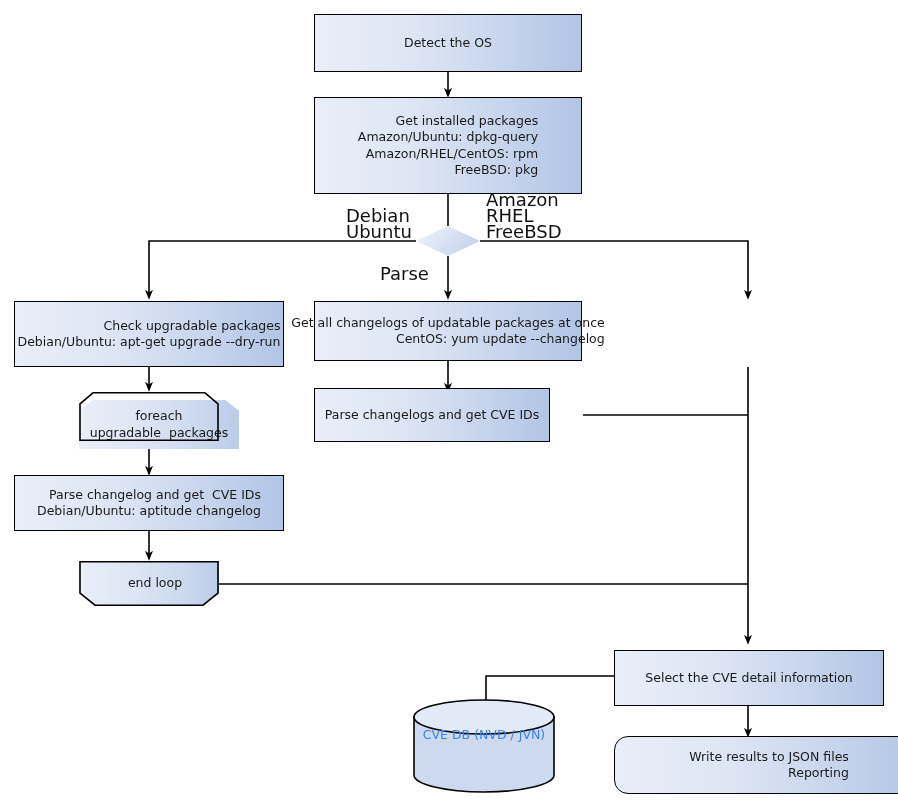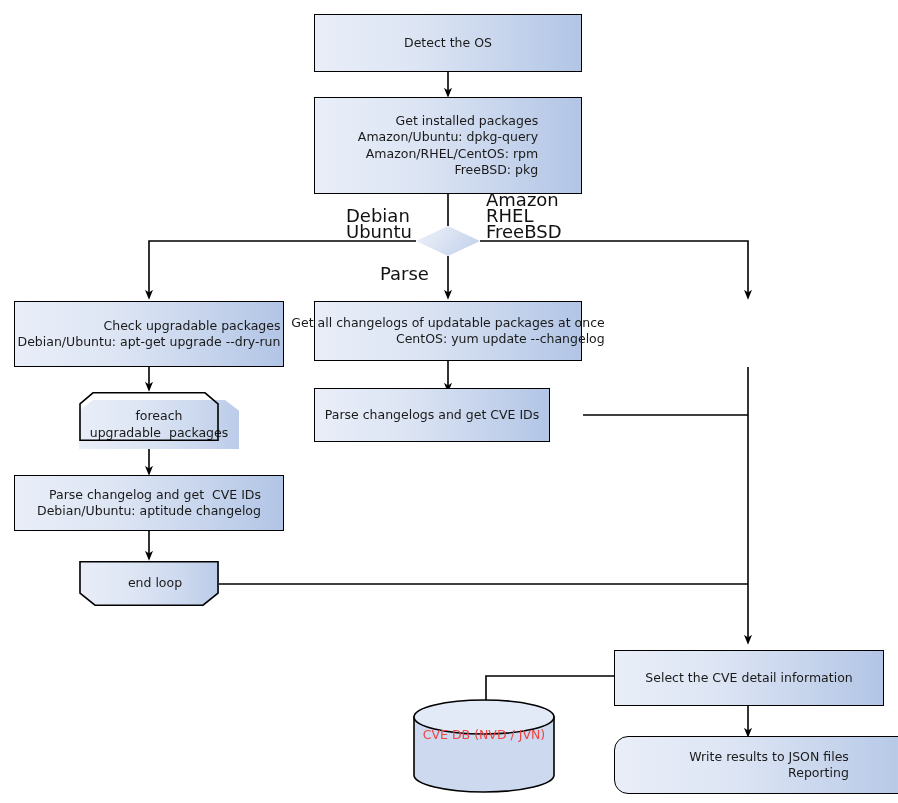--- a/index.html
+++ b/index.html
@@ -17,21 +17,21 @@
   .loopstart{background:linear-gradient(to right,#e9eef8 0%,#dde5f4 40%,#cbd8ee 75%,#bbcbe9 100%);
              border:0;clip-path:polygon(14px 0,calc(100% - 14px) 0,100% 22%,100% 100%,0 100%,0 22%);}
   .loopend{background:linear-gradient(to right,#e9eef8 0%,#dde5f4 40%,#cbd8ee 75%,#bbcbe9 100%);
            border:0;clip-path:polygon(0 0,100% 0,100% 72%,calc(100% - 16px) 100%,16px 100%,0 72%);}
 
   .diamond{background:linear-gradient(135deg,#eef2fa 0%,#dbe3f3 45%,#bdcdea 100%);
            border:0;clip-path:polygon(50% 0,100% 50%,50% 100%,0 50%);}
 
   .branchlabel{position:absolute;font-size:18px;line-height:16px;color:#111;
                white-space:pre;text-align:left;}
-  .cyltext{position:absolute;width:100%;text-align:center;font-size:12.5px;color:#ef4444;
+  .cyltext{position:absolute;width:100%;text-align:center;font-size:12.5px;color:#3b82f6;
            white-space:pre;}
   .ovf{overflow:visible;}
 </style>
 </head>
 <body>
 
 <div id="stage">
 
   <svg id="edges" viewBox="0 0 898 803" xmlns="http://www.w3.org/2000/svg">
     <defs>

